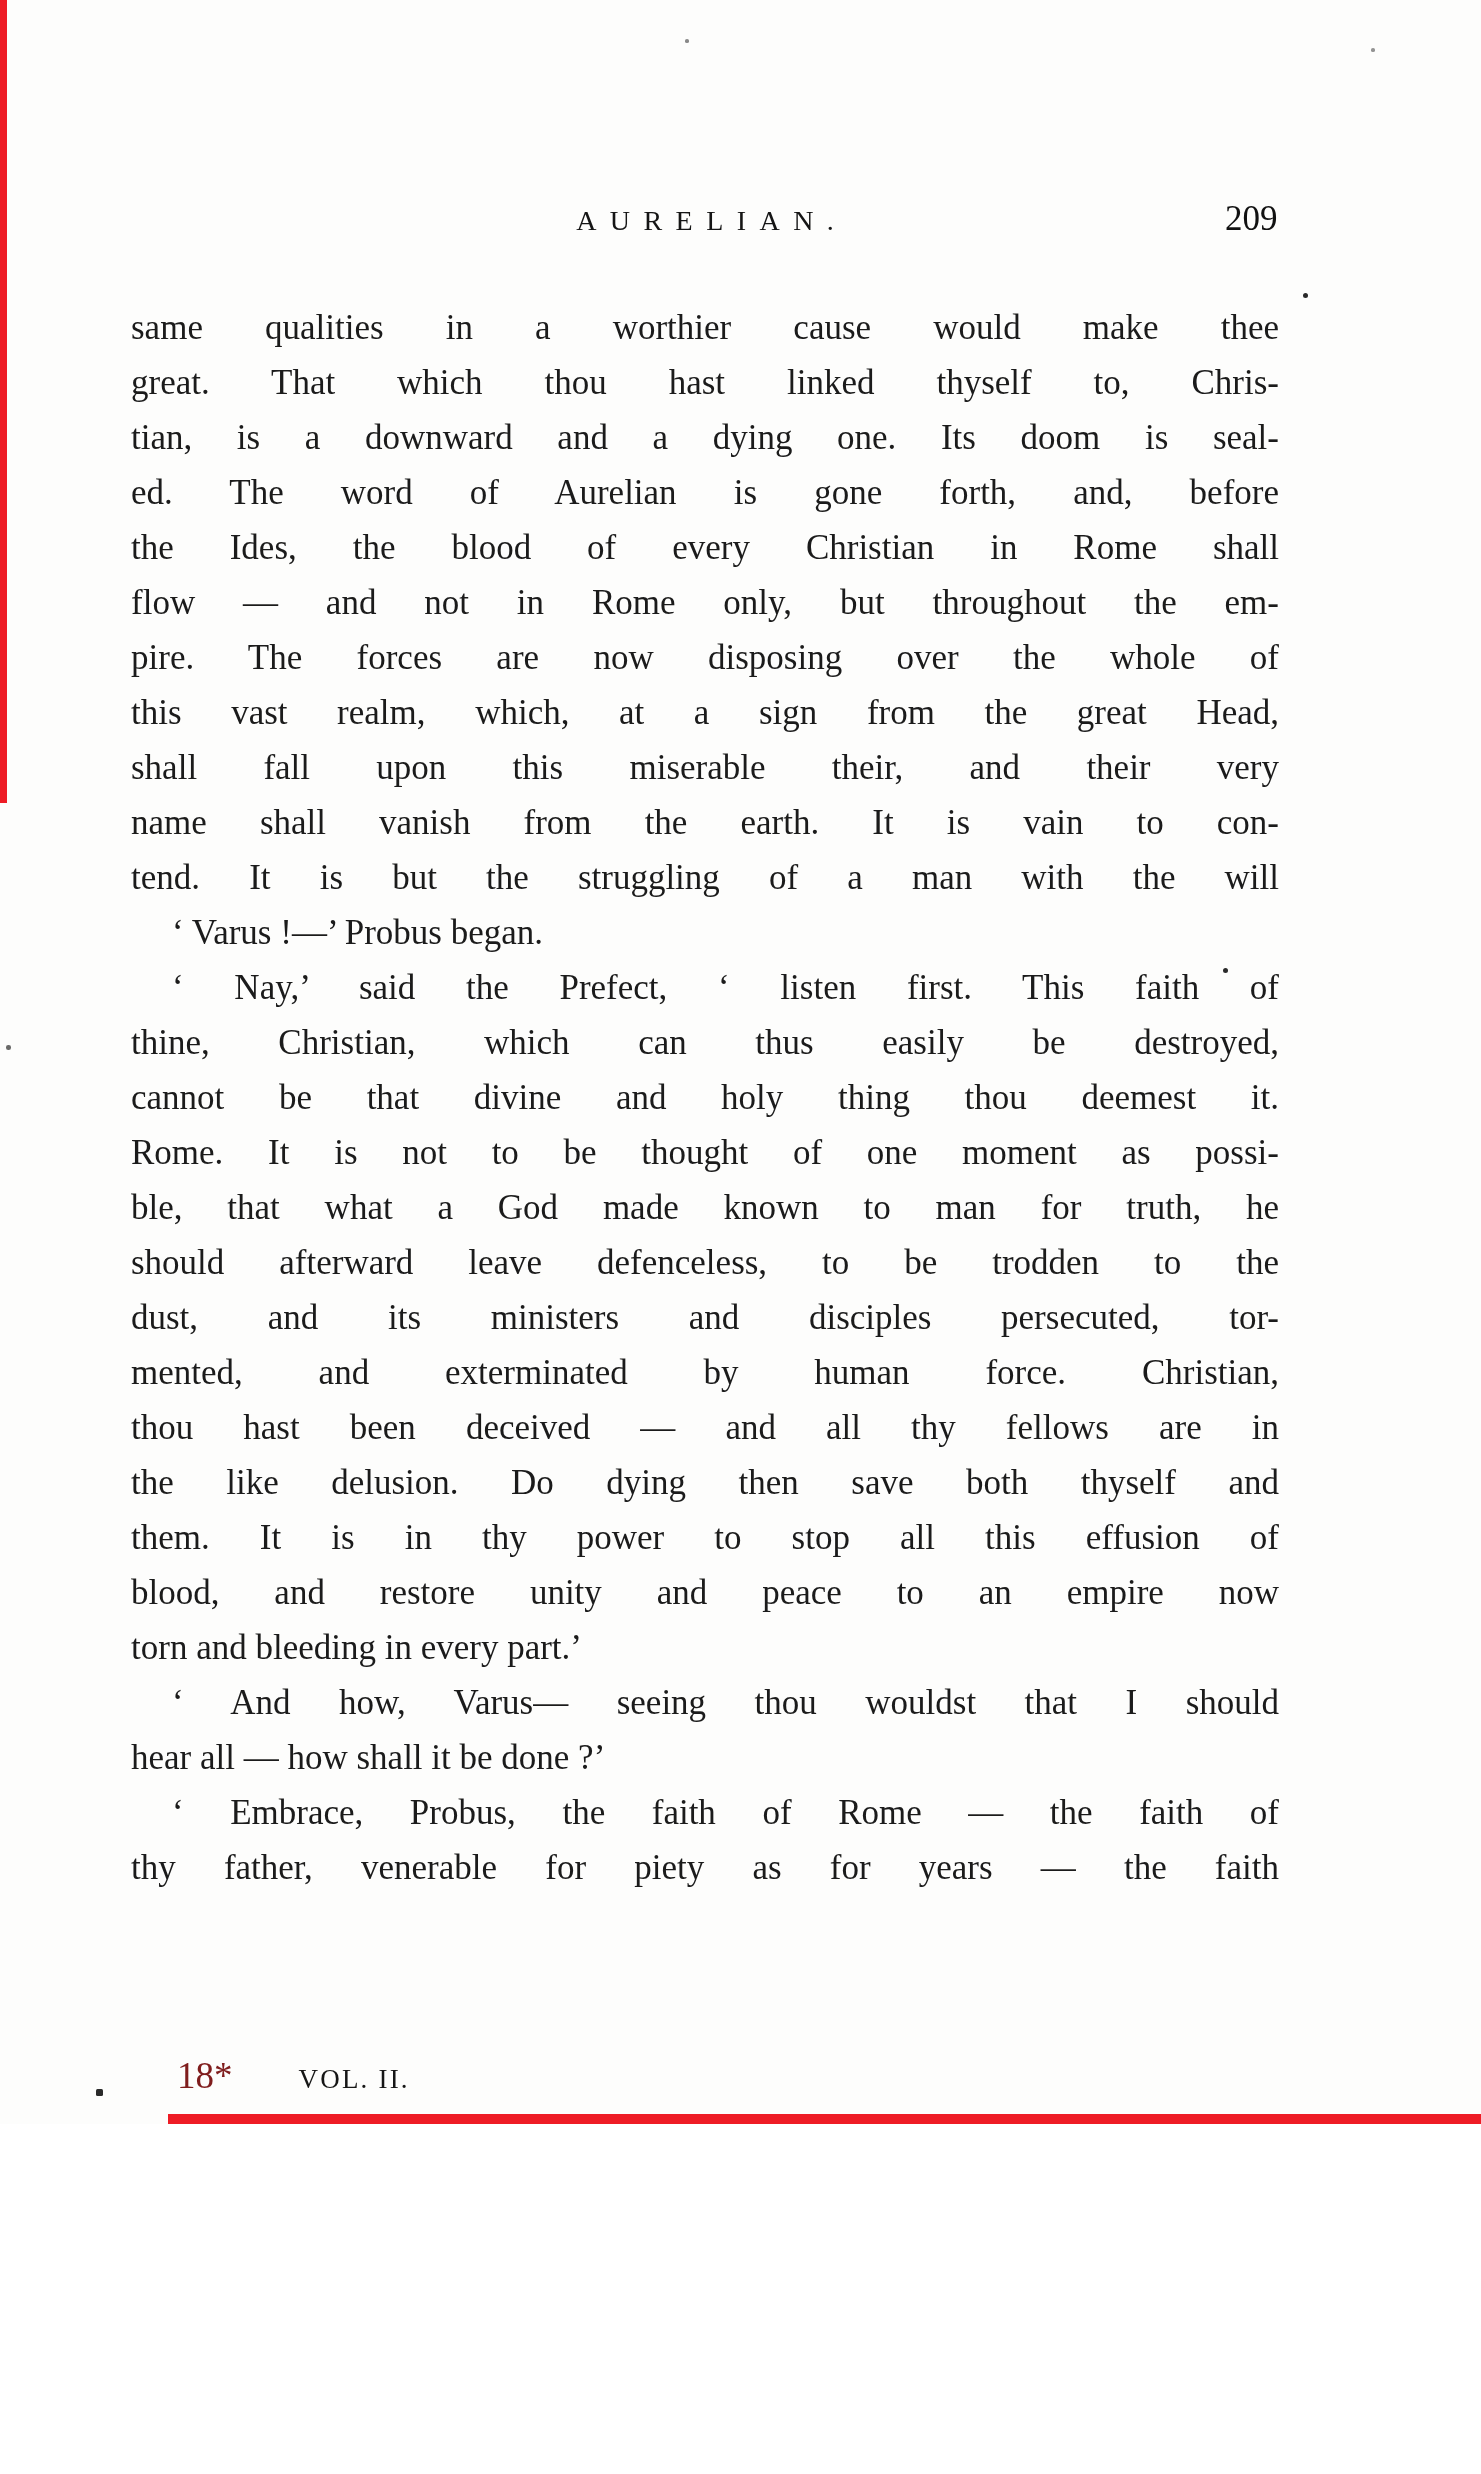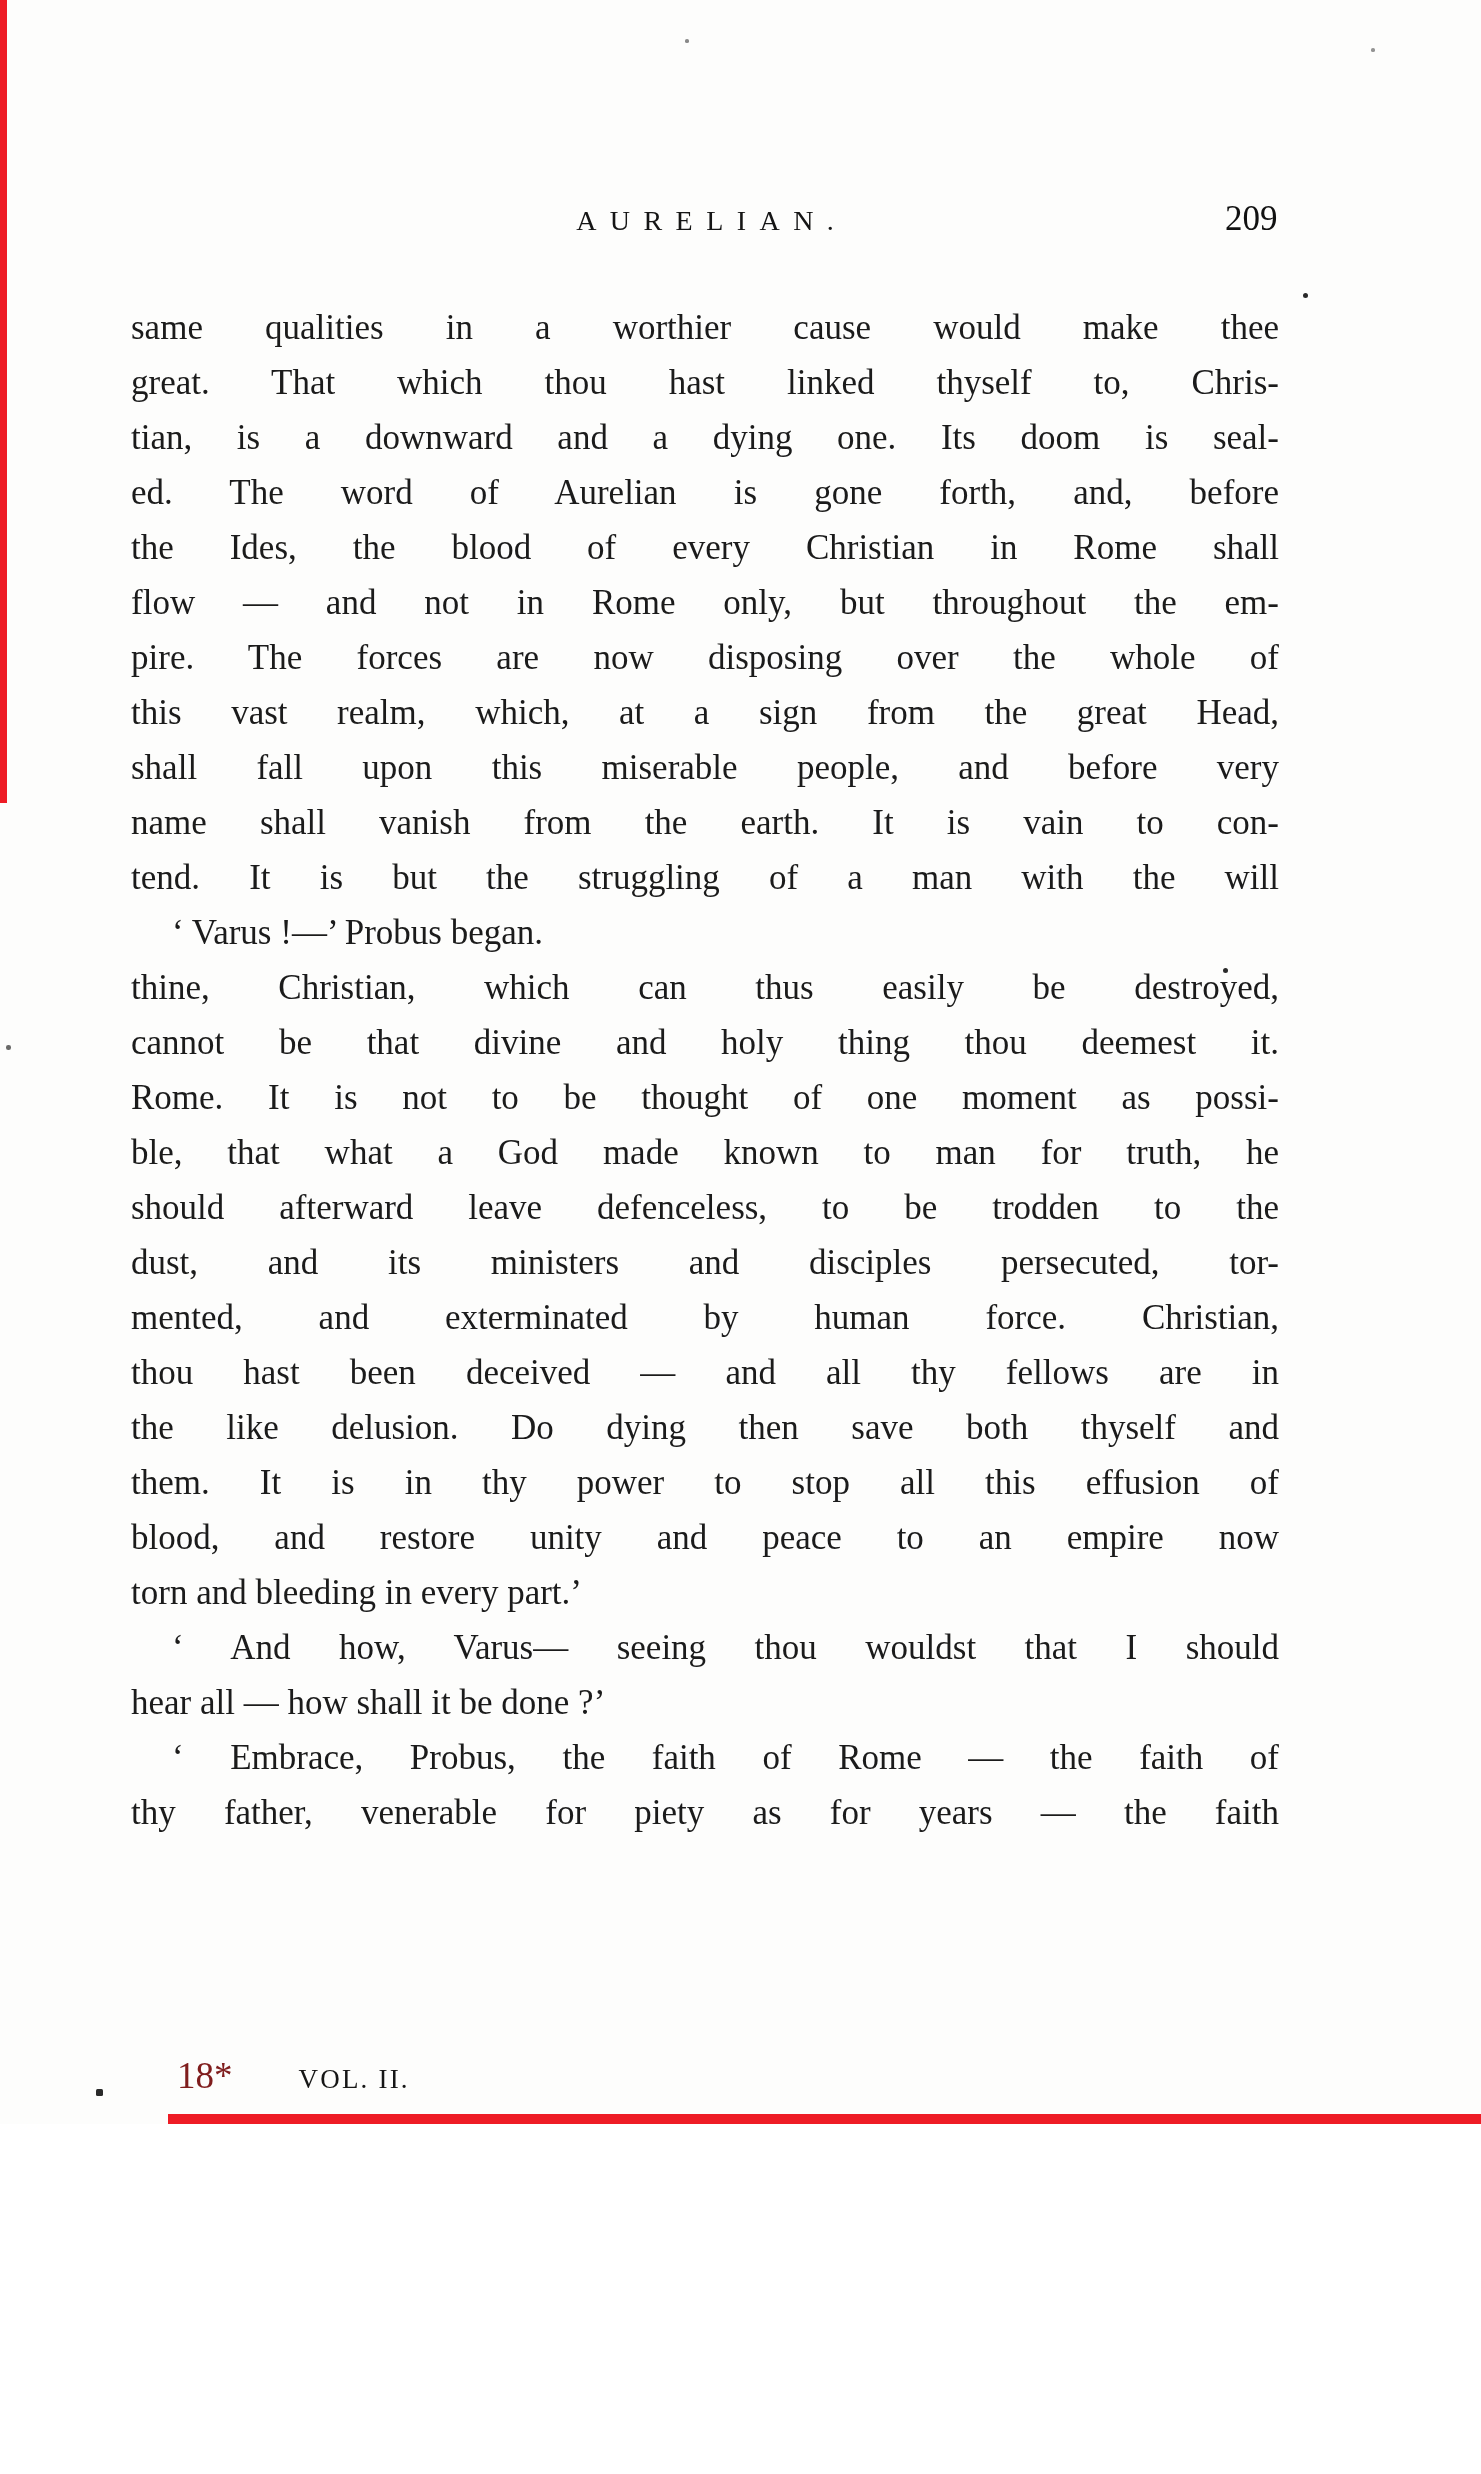--- a/index.html
+++ b/index.html
@@ -90,24 +90,25 @@
   <div class="body-text">
 
   <div class="line">same qualities in a worthier cause would make thee</div>
       <div class="line">great. That which thou hast linked thyself to, Chris-</div>
       <div class="line">tian, is a downward and a dying one. Its doom is seal-</div>
       <div class="line">ed. The word of Aurelian is gone forth, and, before</div>
       <div class="line">the Ides, the blood of every Christian in Rome shall</div>
       <div class="line">flow — and not in Rome only, but throughout the em-</div>
       <div class="line">pire. The forces are now disposing over the whole of</div>
       <div class="line">this vast realm, which, at a sign from the great Head,</div>
-      <div class="line">shall fall upon this miserable people, and before very</div>
+      <div class="line">shall fall upon this miserable their, and their very</div>
       <div class="line">name shall vanish from the earth. It is vain to con-</div>
       <div class="line">tend. It is but the struggling of a man with the will</div>
       <div class="line last indent">‘ Varus !—’ Probus began.</div>
+      <div class="line indent">‘ Nay,’ said the Prefect, ‘ listen first. This faith of</div>
       <div class="line">thine, Christian, which can thus easily be destroyed,</div>
       <div class="line">cannot be that divine and holy thing thou deemest it.</div>
       <div class="line">Rome. It is not to be thought of one moment as possi-</div>
       <div class="line">ble, that what a God made known to man for truth, he</div>
       <div class="line">should afterward leave defenceless, to be trodden to the</div>
       <div class="line">dust, and its ministers and disciples persecuted, tor-</div>
       <div class="line">mented, and exterminated by human force. Christian,</div>
       <div class="line">thou hast been deceived — and all thy fellows are in</div>
       <div class="line">the like delusion. Do dying then save both thyself and</div>
       <div class="line">them. It is in thy power to stop all this effusion of</div>

